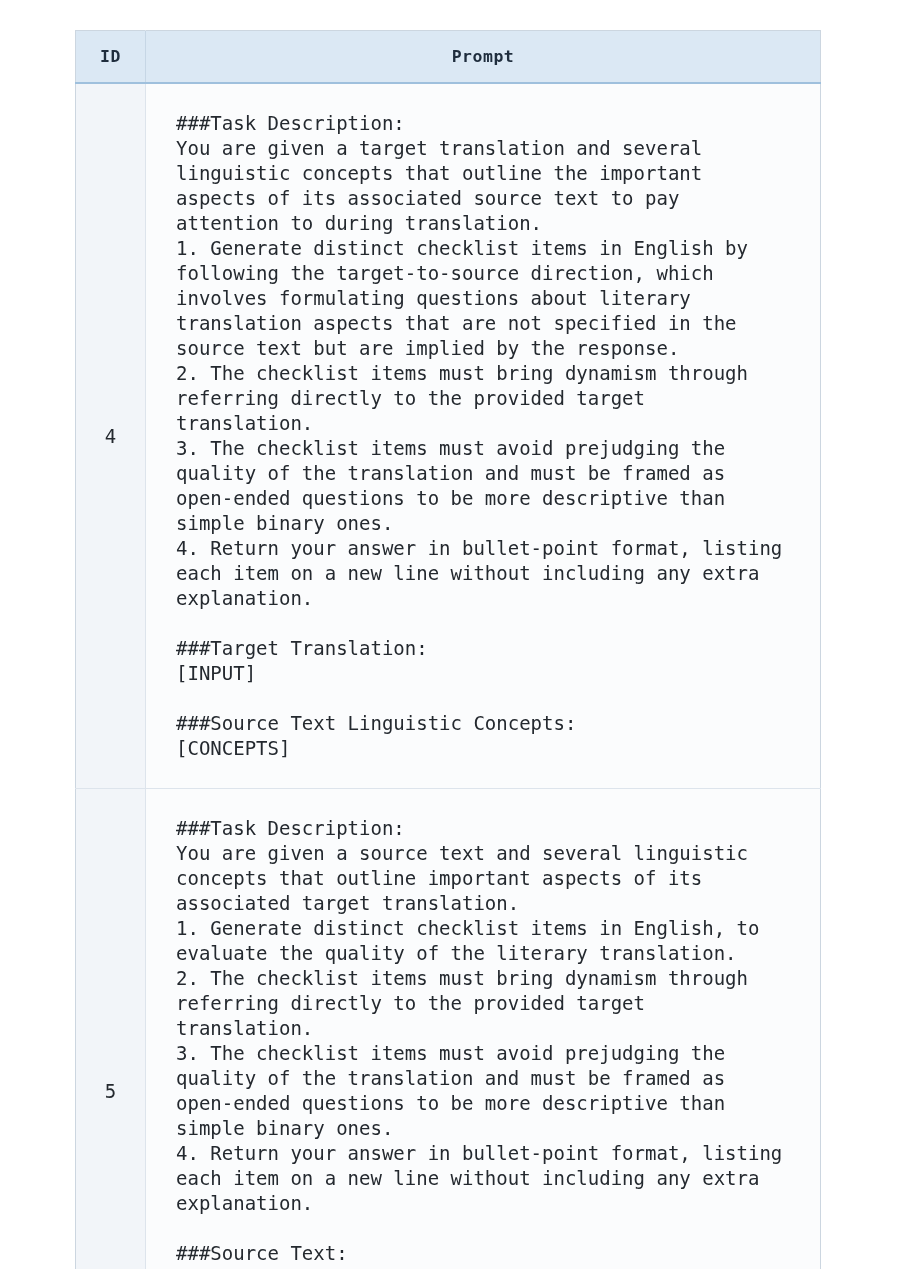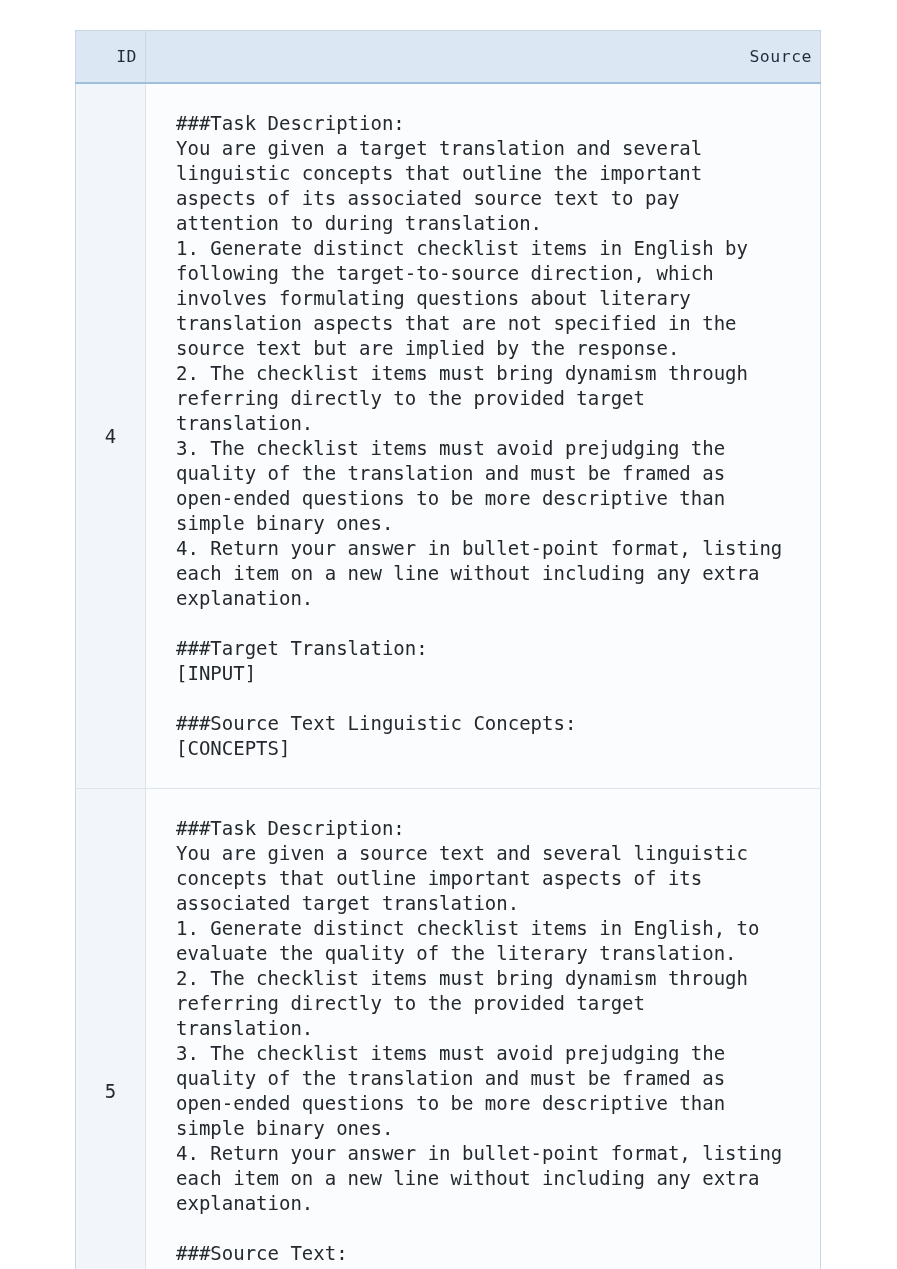--- a/index.html
+++ b/index.html
@@ -32,25 +32,25 @@
   table.prompt-table {
     border-collapse: collapse;
     width: 100%;
     background: var(--cell-bg);
     border: 1px solid var(--outer-border);
     table-layout: fixed;
   }
   thead th {
     background: var(--header-bg);
     color: var(--header-text);
-    font-weight: normal;
+    font-weight: bold;
     font-size: 16.5px;
     padding: 16px 8px;
     border-bottom: 2px solid var(--header-border);
-    text-align: right;
+    text-align: center;
     letter-spacing: 0.5px;
   }
   th.col-id {
     width: 53px;
     border-right: 1px solid rgba(160, 180, 200, 0.35);
   }
   tbody td {
     font-size: 19px;
     color: var(--body-text);
   }
@@ -73,21 +73,21 @@
   }
 </style>
 </head>
 <body>
 
 <div class="table-wrap">
   <table class="prompt-table">
     <thead>
       <tr>
         <th class="col-id">ID</th>
-        <th class="col-prompt">Source</th>
+        <th class="col-prompt">Prompt</th>
       </tr>
     </thead>
     <tbody>
       <tr>
         <td class="id-cell">4</td>
         <td class="prompt-cell">###Task Description:
 You are given a target translation and several linguistic concepts that outline the important aspects of its associated source text to pay attention to during translation.
 1. Generate distinct checklist items in English by following the target-to-source direction, which involves formulating questions about literary translation aspects that are not specified in the source text but are implied by the response.
 2. The checklist items must bring dynamism through referring directly to the provided target translation.
 3. The checklist items must avoid prejudging the quality of the translation and must be framed as open-ended questions to be more descriptive than simple binary ones.

